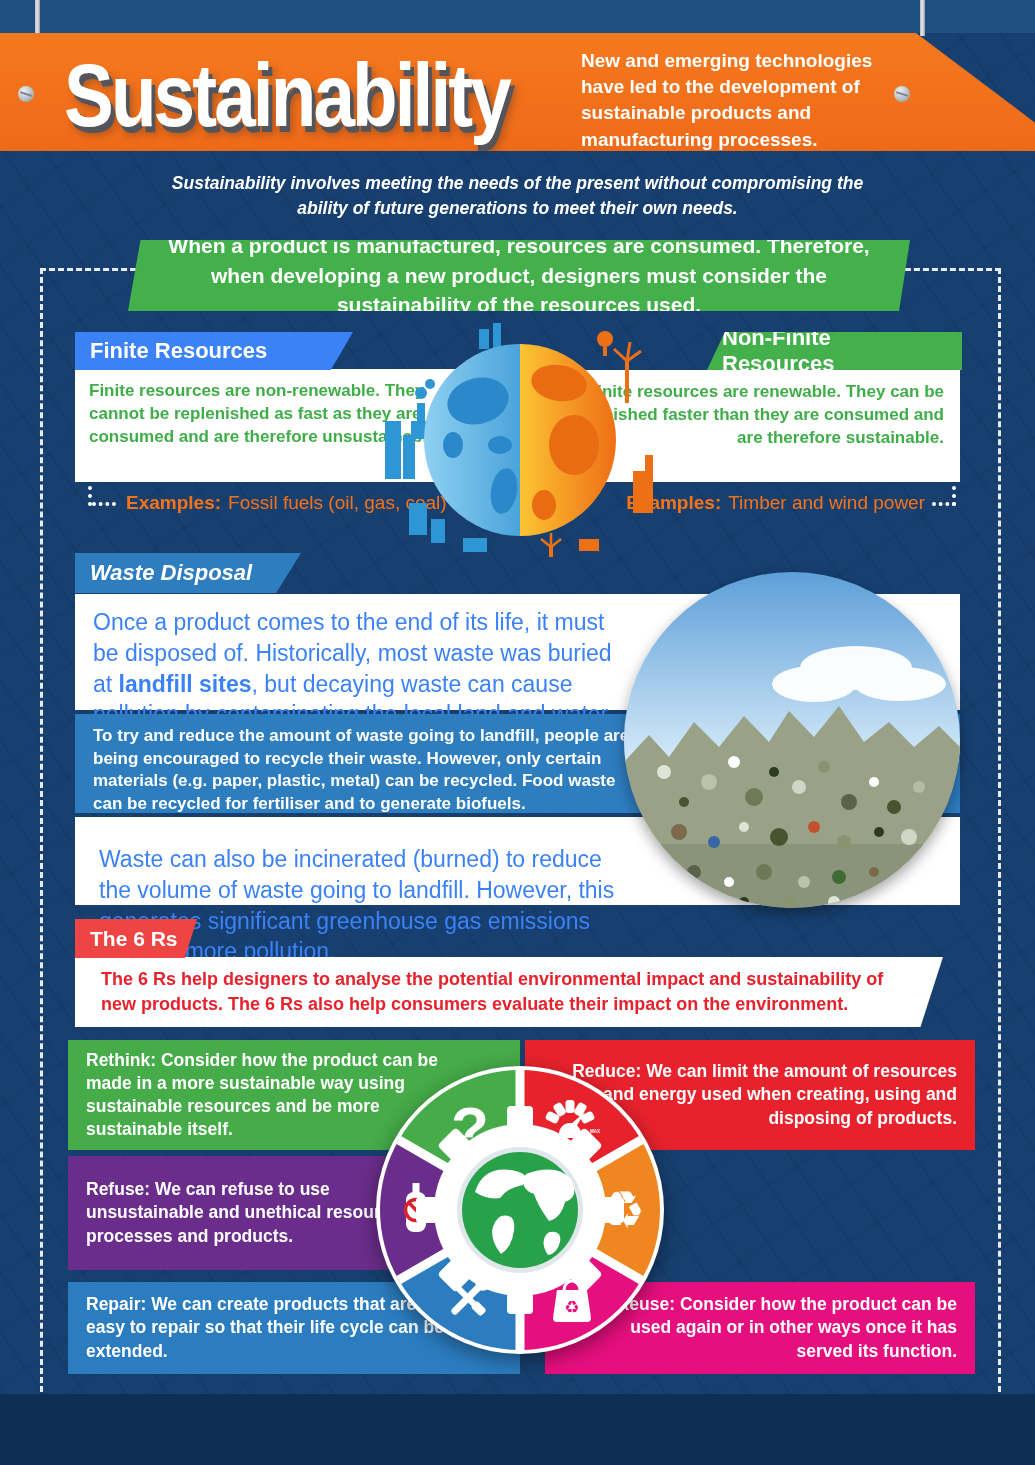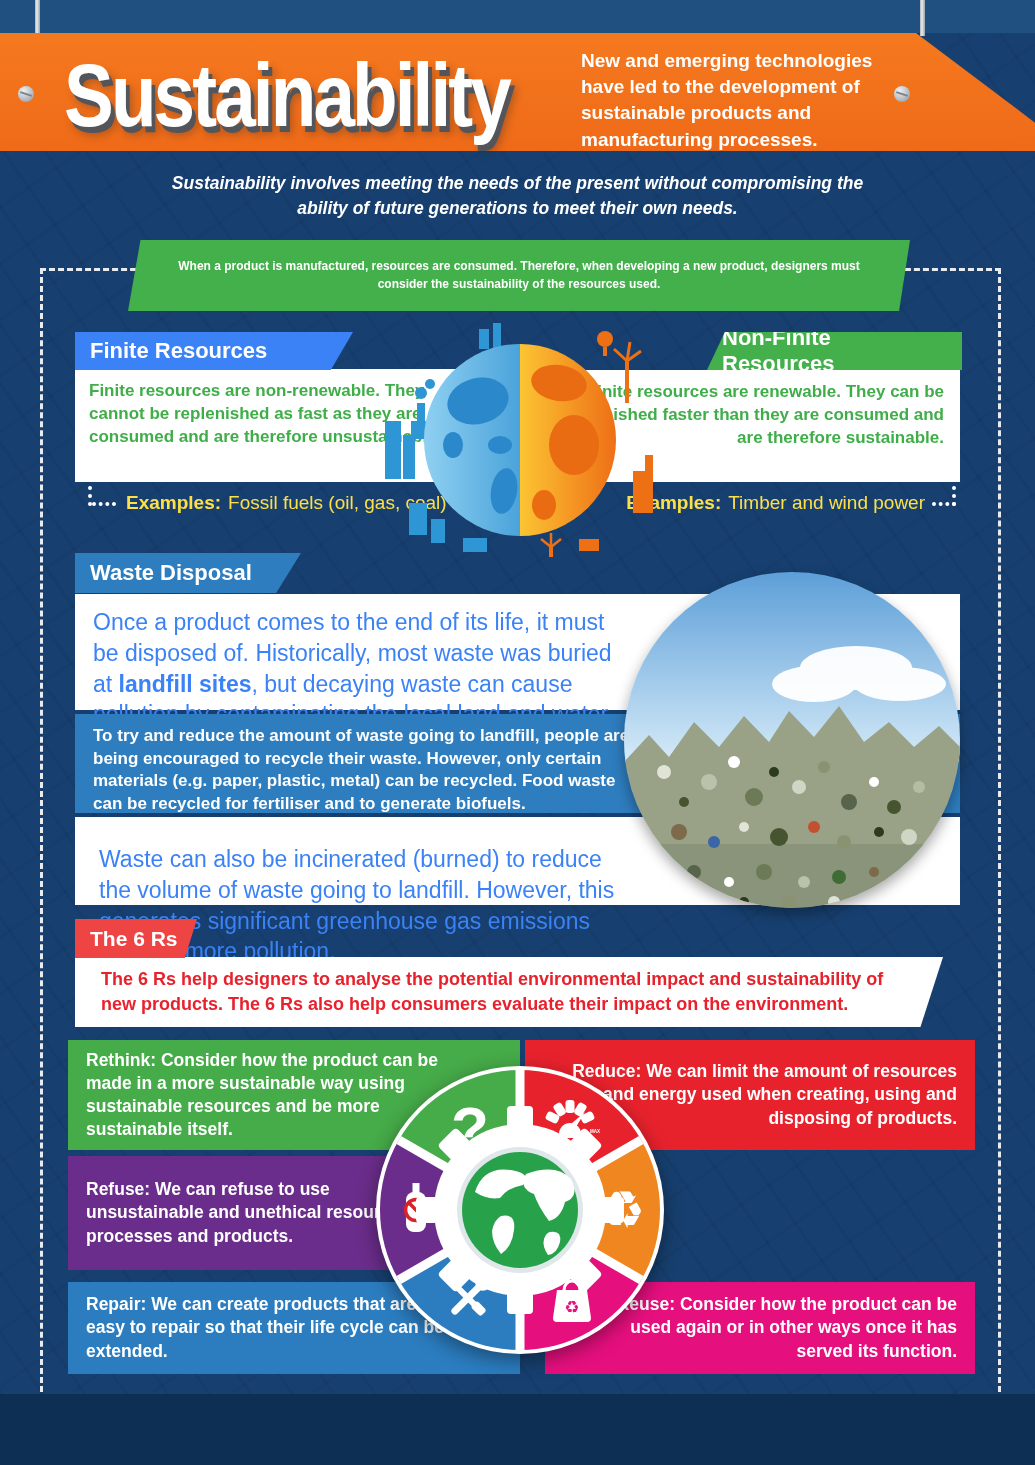--- a/index.html
+++ b/index.html
@@ -24,42 +24,42 @@
     background:#7c838a;transform:rotate(18deg);}
   .poster-title{left:64px;top:44px;color:#fff;font-size:77px;font-weight:bold;letter-spacing:-3px;
     transform:scale(.97,1.16);transform-origin:top left;
     text-shadow:4px 5px 0 #54555a, 6px 7px 8px rgba(40,40,40,.35);}
   .header-tagline{left:581px;top:48px;width:294px;color:#fff;font-size:19px;font-weight:bold;line-height:1.38;}
   .intro-text{left:0;right:0;top:171px;margin:0 auto;width:710px;color:#fff;font-size:17.5px;
     font-weight:bold;text-align:center;line-height:1.42;font-style:italic;}
   .green-banner{left:128px;top:240px;width:782px;height:71px;background:#43b04b;z-index:4;
     clip-path:polygon(1.6% 0,100% 0,98.6% 100%,0 100%);display:flex;align-items:center;
     filter:drop-shadow(5px 5px 0 rgba(9,30,62,.35));}
-  .green-banner p{margin:0;padding:0 26px;width:100%;color:#fff;font-size:12px;font-weight:bold;
+  .green-banner p{margin:0;padding:0 26px;width:100%;color:#fff;font-size:21px;font-weight:bold;
     text-align:center;line-height:1.42;}
   .dash-box{left:40px;top:268px;width:955px;height:1145px;border:3px dashed rgba(255,255,255,.9);z-index:1;}
   .tab{color:#fff;font-weight:bold;display:flex;align-items:center;z-index:3;
     filter:drop-shadow(4px 4px 0 rgba(8,28,58,.45));}
   .tab span{padding:0 15px;}
   .panel{background:#fff;z-index:2;}
   .green-text{color:#3fae49;font-weight:bold;font-size:17px;line-height:1.34;}
   .finite-tab{left:75px;top:332px;width:278px;height:38px;background:#3b82f6;font-size:22px;
     clip-path:polygon(0 0,100% 0,92% 100%,0 100%);}
   .finite-panel{left:75px;top:369px;width:390px;height:113px;padding:0;}
   .finite-panel p{margin:0;padding:11px 14px;}
   .nonfinite-tab{left:707px;top:332px;width:255px;height:38px;background:#43b04b;font-size:22px;
     clip-path:polygon(7% 0,100% 0,100% 100%,0 100%);justify-content:flex-start;}
   .nonfinite-panel{left:528px;top:370px;width:432px;height:112px;}
   .nonfinite-panel p{margin:0;padding:11px 16px;text-align:right;}
-  .examples{color:#fde047;font-size:19px;z-index:2;}
+  .examples{color:#f97316;font-size:19px;z-index:2;}
   .examples b{margin-right:7px;}
   .dot-v{border-left:4px dotted #fff;width:0;z-index:2;}
   .dot-h{border-top:4px dotted #fff;height:0;z-index:2;}
   .waste-tab{left:75px;top:553px;width:226px;height:40px;background:#2e7dbf;font-size:22px;
-    clip-path:polygon(0 0,100% 0,89% 100%,0 100%);}
+    clip-path:polygon(0 0,100% 0,89% 100%,0 100%);font-style:italic;}
   .blue-body{color:#3b82f6;font-weight:normal;font-size:23px;line-height:1.34;}
   .waste-p1{left:75px;top:594px;width:885px;height:116px;}
   .waste-p1 p{margin:0;padding:13px 18px;width:520px;}
   .waste-p2{left:75px;top:714px;width:885px;height:99px;background:#2e7dbf;z-index:2;}
   .waste-p2 p{margin:0;padding:11px 18px;width:540px;color:#fff;font-weight:bold;font-size:17px;line-height:1.33;}
   .waste-p3{left:75px;top:817px;width:885px;height:88px;}
   .waste-p3 p{margin:16px;padding:11px 8px;width:520px;}
   .photo-circle{left:624px;top:572px;width:336px;height:336px;border-radius:50%;overflow:hidden;z-index:3;
     box-shadow:0 6px 14px rgba(0,0,0,.35);}
   .sixrs-tab{left:75px;top:919px;width:122px;height:39px;background:#ef4444;font-size:21px;

